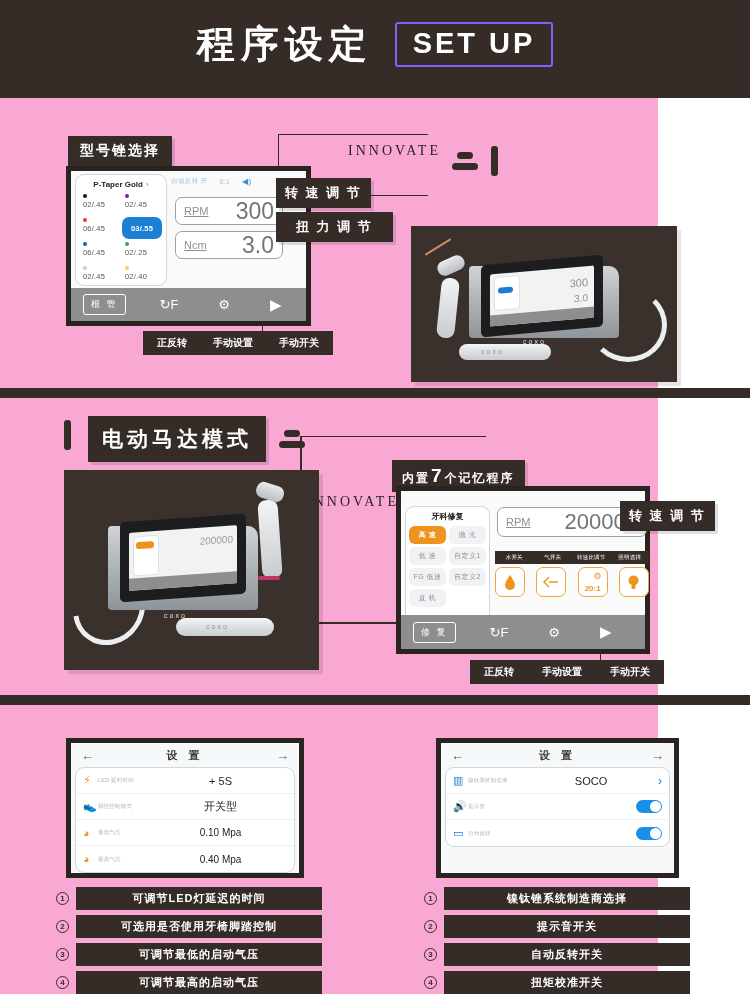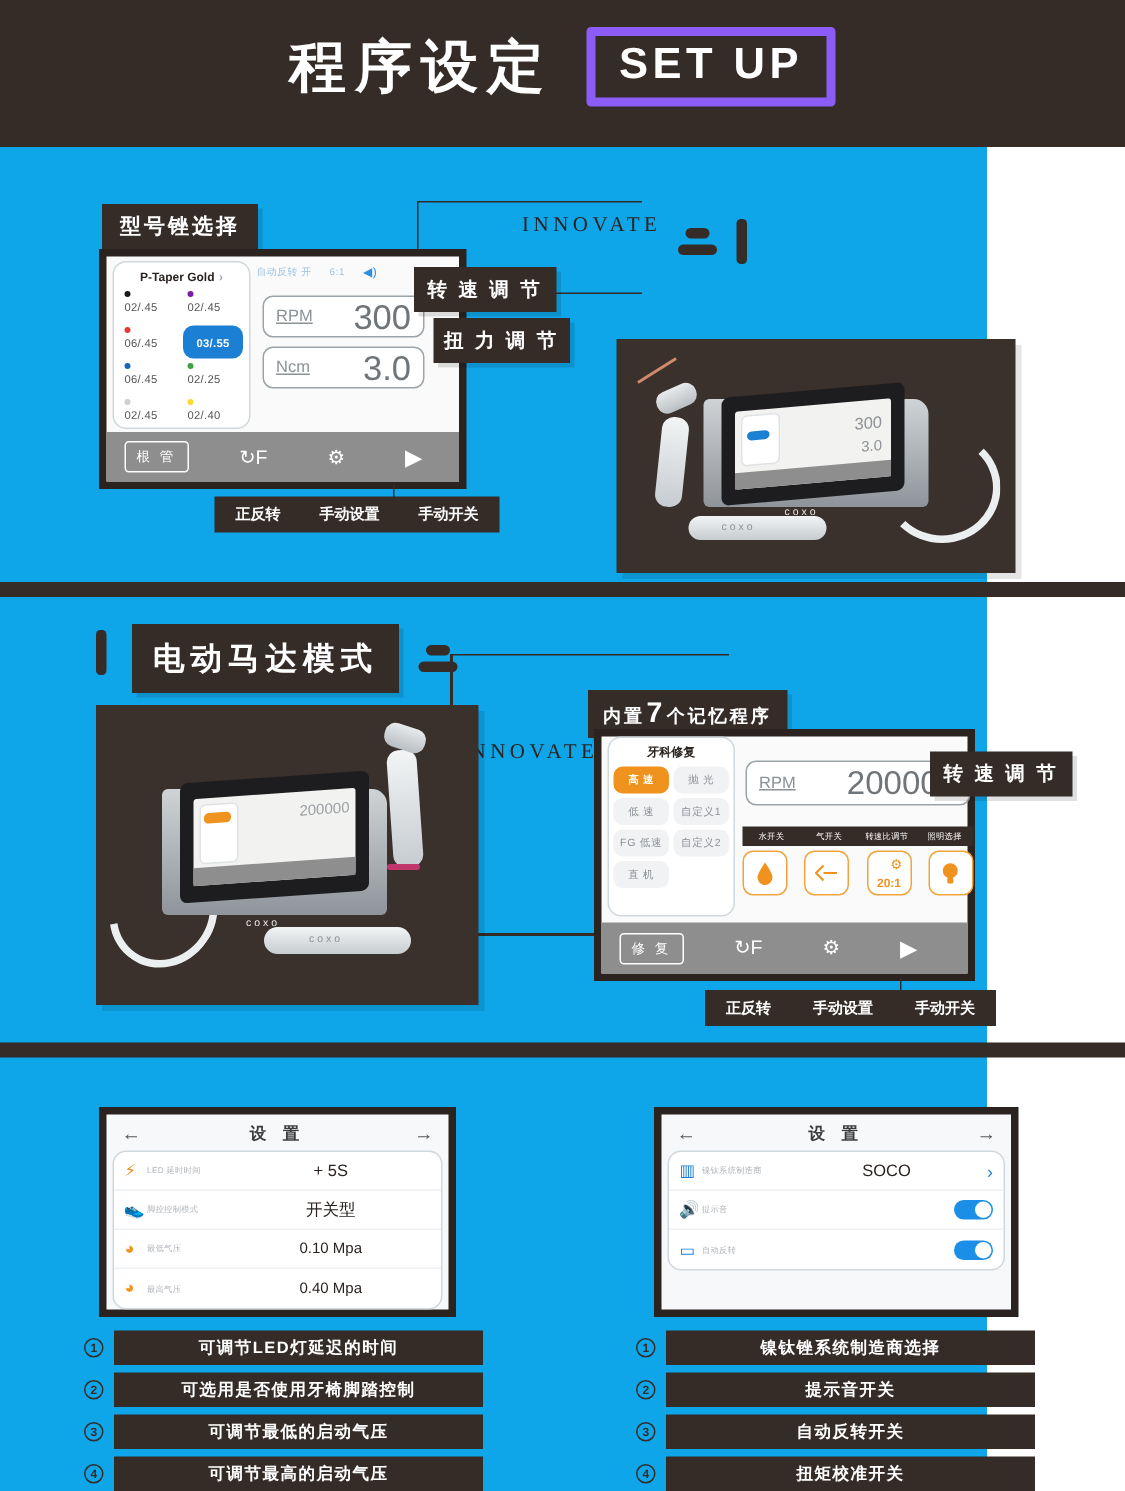--- a/index.html
+++ b/index.html
@@ -4,34 +4,34 @@
 <style>
   * { box-sizing: border-box; margin:0; padding:0; }
   html,body { width:750px; height:994px; }
   body {
     font-family: "Liberation Sans", "DejaVu Sans", sans-serif;
     background:#ffffff;
     position:relative;
     overflow:hidden;
     color:#2b2320;
   }
-  .page { position:relative; width:658px; height:994px; background:#0ea5e9; }
+  .page { position:relative; width:658px; height:994px; background:#f9a8d4; }
 
   
   .header {
     position:absolute; left:0; top:0; width:750px; height:88px;
     background:#352c28;
     display:flex; align-items:center; justify-content:center; gap:22px;
   }
   .header-title {
     font-family:"Liberation Serif","DejaVu Serif",serif;
     color:#fff; font-size:38px; font-weight:700; letter-spacing:6px;
   }
   .header-box {
-    border:6px solid #8b5cf6; color:#fff; padding:5px 16px 7px;
+    border:2px solid #8b5cf6; color:#fff; padding:5px 16px 7px;
     font-family:"Liberation Sans",sans-serif; font-size:29px;
     font-weight:700; letter-spacing:3px; line-height:1;
     border-radius:3px;
   }
 
   
   .divider { position:absolute; left:0; width:750px; height:10px; background:#352c28; }
   .d1 { top:88px; }
   .d2 { top:388px; }
   .d4 { top:695px; }
@@ -107,21 +107,21 @@
   }
   .tb-icon { color:#fff; font-size:13px; }
   .tb-f { margin-left:34px; }
   .tb-gear { margin-left:40px; }
   .tb-play { margin-left:40px; font-size:15px; }
 
   .callout-rpm {
     position:absolute; left:276px; top:80px; padding:6px 9px; font-size:13px;
   }
   .callout-ncm {
-    position:absolute; left:276px; top:114px; padding:6px 7px; font-size:13px;margin-left:13px;
+    position:absolute; left:276px; top:114px; padding:6px 20px; font-size:13px;
   }
 
   .labels1 {
     position:absolute; left:143px; top:233px;
     background:#352c28; color:#fff;
     display:flex; gap:26px; padding:5px 14px; font-size:10px; font-weight:700;
   }
   .leader1 {
     position:absolute; left:262px; top:225px; width:1px; height:10px; background:#352c28;
   }
@@ -188,21 +188,21 @@
     position:absolute; left:300px; top:224px; width:96px; height:1.5px; background:#352c28;
   }
 
   .screen2 {
     position:absolute; left:396px; top:88px; width:254px; height:168px;
     background:#2a2320; padding:5px;
   }
   .screen2-inner { width:100%; height:100%; background:#fafafa; position:relative; }
 
   .menu2 {
-    position:absolute; left:4px; top:0; width:85px; height:120px;
+    position:absolute; left:4px; top:15px; width:85px; height:120px;
     background:#fff; border:1px solid #cfd8dc; border-radius:9px; padding:4px 3px;
   }
   .menu2-head { font-size:8px; font-weight:700; text-align:center; margin-bottom:4px; color:#2b2320; }
   .menu2-grid { display:grid; grid-template-columns:1fr 1fr; gap:3px; }
   .mbtn {
     height:18px; border-radius:6px; background:#f1f2f4; color:#8b9096;
     font-size:7px; display:flex; align-items:center; justify-content:center;
     letter-spacing:.5px;
   }
   .mbtn.on { background:#f0921e; color:#fff; font-weight:700; }

